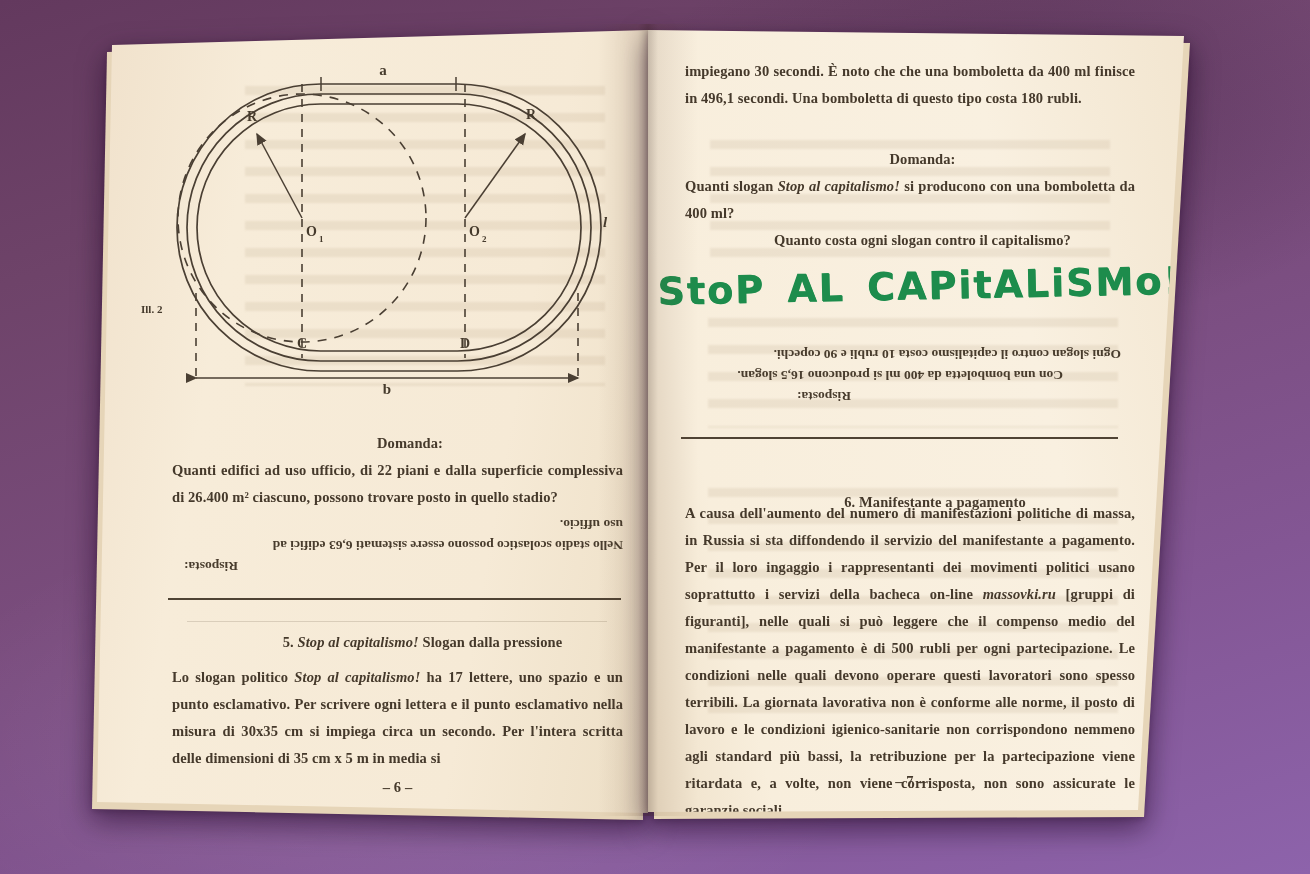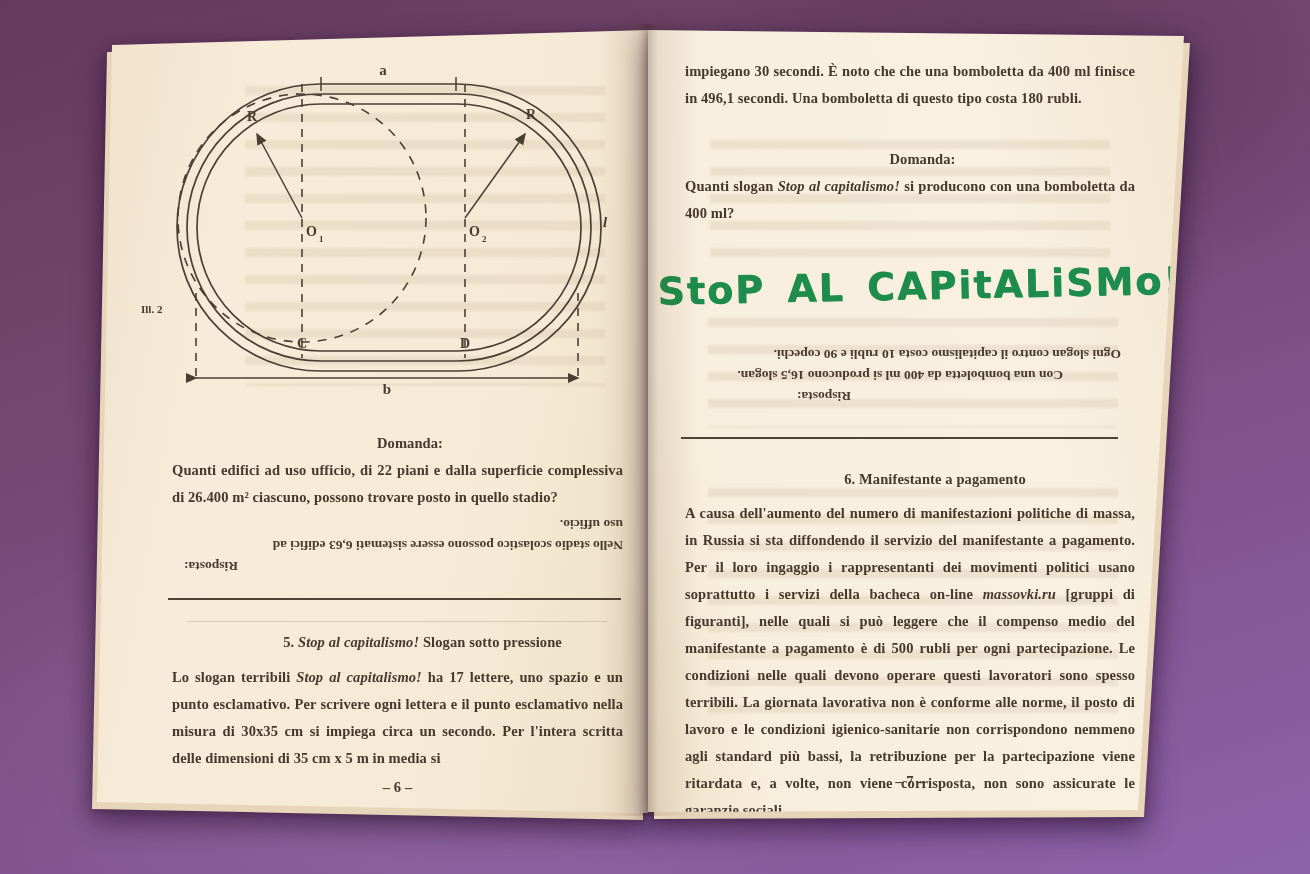--- a/index.html
+++ b/index.html
@@ -103,54 +103,55 @@
 
       <div class="flip" style="left:77px;top:486px;width:451px;">
         <p style="text-align:right;padding-right:12px;">Risposta:</p>
         <p>Nello stadio scolastico possono essere sistemati 6,63 edifici ad</p>
         <p>uso ufficio.</p>
       </div>
 
       <div class="rule" style="left:73px;top:570px;width:453px;"></div>
       <div class="ghost-rule" style="left:92px;top:593px;width:420px;"></div>
 
-      <div class="t indent" style="left:77px;top:601px;width:451px;"><span>5. </span><em>Stop al capitalismo!</em><span> Slogan sotto pressione</span></div>
+      <div class="t indent" style="left:77px;top:601px;width:451px;"><span>5. </span><em>Stop al capitalismo!</em><span> Slogan dalla pressione</span></div>
 
-      <div class="t just" style="left:77px;top:636px;width:451px;"><span>Lo slogan terribili </span><em>Stop al capitalismo!</em><span> ha 17 lettere, uno spazio e un punto esclamativo. Per scrivere ogni lettera e il punto esclamativo nella misura di 30x35 cm si impiega circa un secondo. Per l'intera scritta delle dimensioni di 35 cm x 5 m in media si</span></div>
+      <div class="t just" style="left:77px;top:636px;width:451px;"><span>Lo slogan politico </span><em>Stop al capitalismo!</em><span> ha 17 lettere, uno spazio e un punto esclamativo. Per scrivere ogni lettera e il punto esclamativo nella misura di 30x35 cm si impiega circa un secondo. Per l'intera scritta delle dimensioni di 35 cm x 5 m in media si</span></div>
 
       <div class="t center" style="left:77px;top:746px;width:451px;">– 6 –</div>
     </div>
   </div>
 
   <div class="page-wrap wrap-right">
     <div class="under under-right"></div>
     <div class="sheet sheet-right">
 
       <div class="ghost" style="left:62px;top:122px;width:400px;height:118px;"></div>
       <div class="ghost" style="left:60px;top:300px;width:410px;height:110px;"></div>
       <div class="ghost" style="left:60px;top:470px;width:410px;height:240px;"></div>
 
       <div class="t just" style="left:37px;top:40px;width:450px;">impiegano 30 secondi. È noto che che una bomboletta da 400 ml finisce in 496,1 secondi. Una bomboletta di questo tipo costa 180 rubli.</div>
 
       <div class="t" style="left:37px;top:128px;width:450px;">
         <p class="indent">Domanda:</p>
         <p class="just"><span>Quanti slogan </span><em>Stop al capitalismo!</em><span> si producono con una bomboletta da 400 ml?</span></p>
+        <p class="indent">Quanto costa ogni slogan contro il capitalismo?</p>
       </div>
 
       <div class="slogan" style="left:8px;top:246px;width:528px;">StoP AL CAPitALiSMo!</div>
 
       <div class="flip" style="left:37px;top:326px;width:450px;">
         <p style="text-align:right;padding-right:112px;">Risposta:</p>
         <p style="padding-left:72px;">Con una bomboletta da 400 ml si producono 16,5 slogan.</p>
         <p style="padding-left:14px;">Ogni slogan contro il capitalismo costa 10 rubli e 90 copechi.</p>
       </div>
 
       <div class="rule" style="left:33px;top:419px;width:437px;"></div>
 
-      <div class="t indent" style="left:37px;top:448px;width:450px;">6. Manifestante a pagamento</div>
+      <div class="t indent" style="left:37px;top:471px;width:450px;">6. Manifestante a pagamento</div>
 
       <div class="t just" style="left:37px;top:482px;width:450px;"><span>A causa dell'aumento del numero di manifestazioni politiche di massa, in Russia si sta diffondendo il servizio del manifestante a pagamento. Per il loro ingaggio i rappresentanti dei movimenti politici usano soprattutto i servizi della bacheca on-line </span><em>massovki.ru</em><span> [gruppi di figuranti], nelle quali si può leggere che il compenso medio del manifestante a pagamento è di 500 rubli per ogni partecipazione. Le condizioni nelle quali devono operare questi lavoratori sono spesso terribili. La giornata lavorativa non è conforme alle norme, il posto di lavoro e le condizioni igienico-sanitarie non corrispondono nemmeno agli standard più bassi, la retribuzione per la partecipazione viene ritardata e, a volte, non viene corrisposta, non sono assicurate le garanzie sociali.</span></div>
 
       <div class="t center" style="left:37px;top:750px;width:450px;">– 7 –</div>
     </div>
   </div>
 
   <div class="gutter"></div>
 </div>
 

